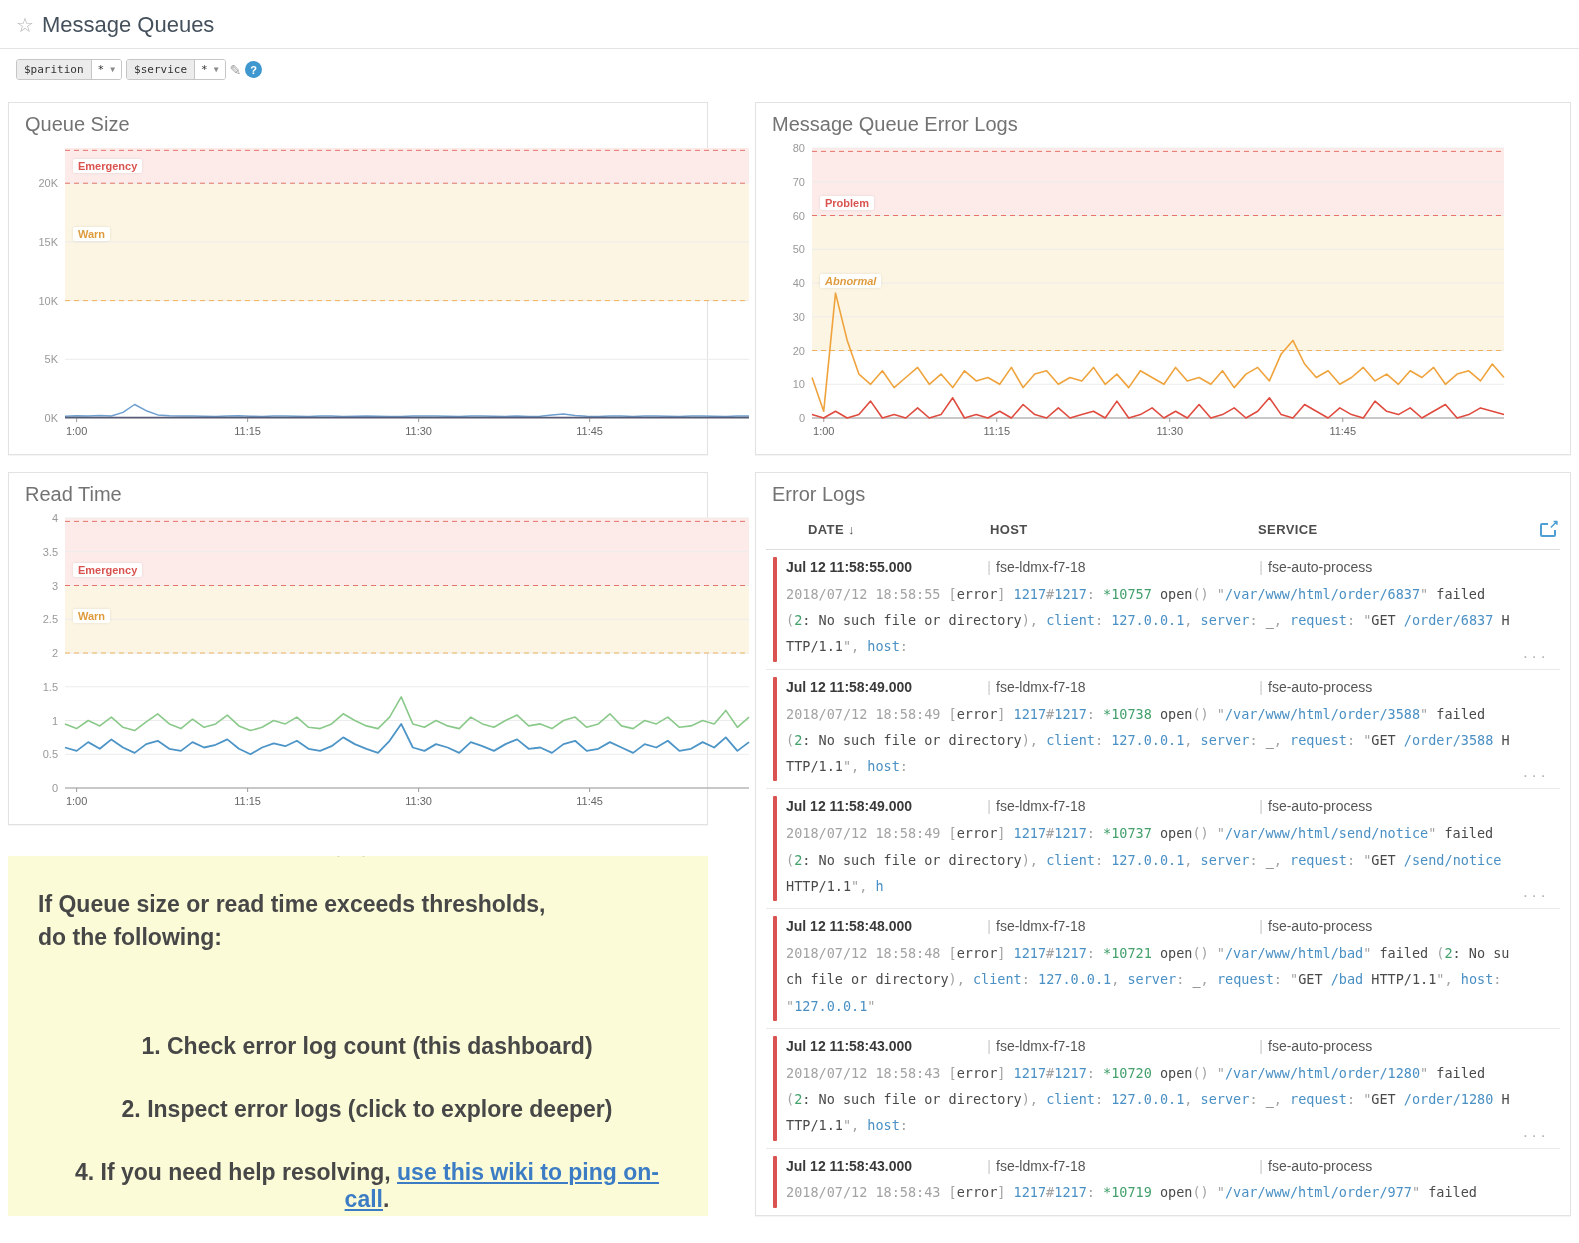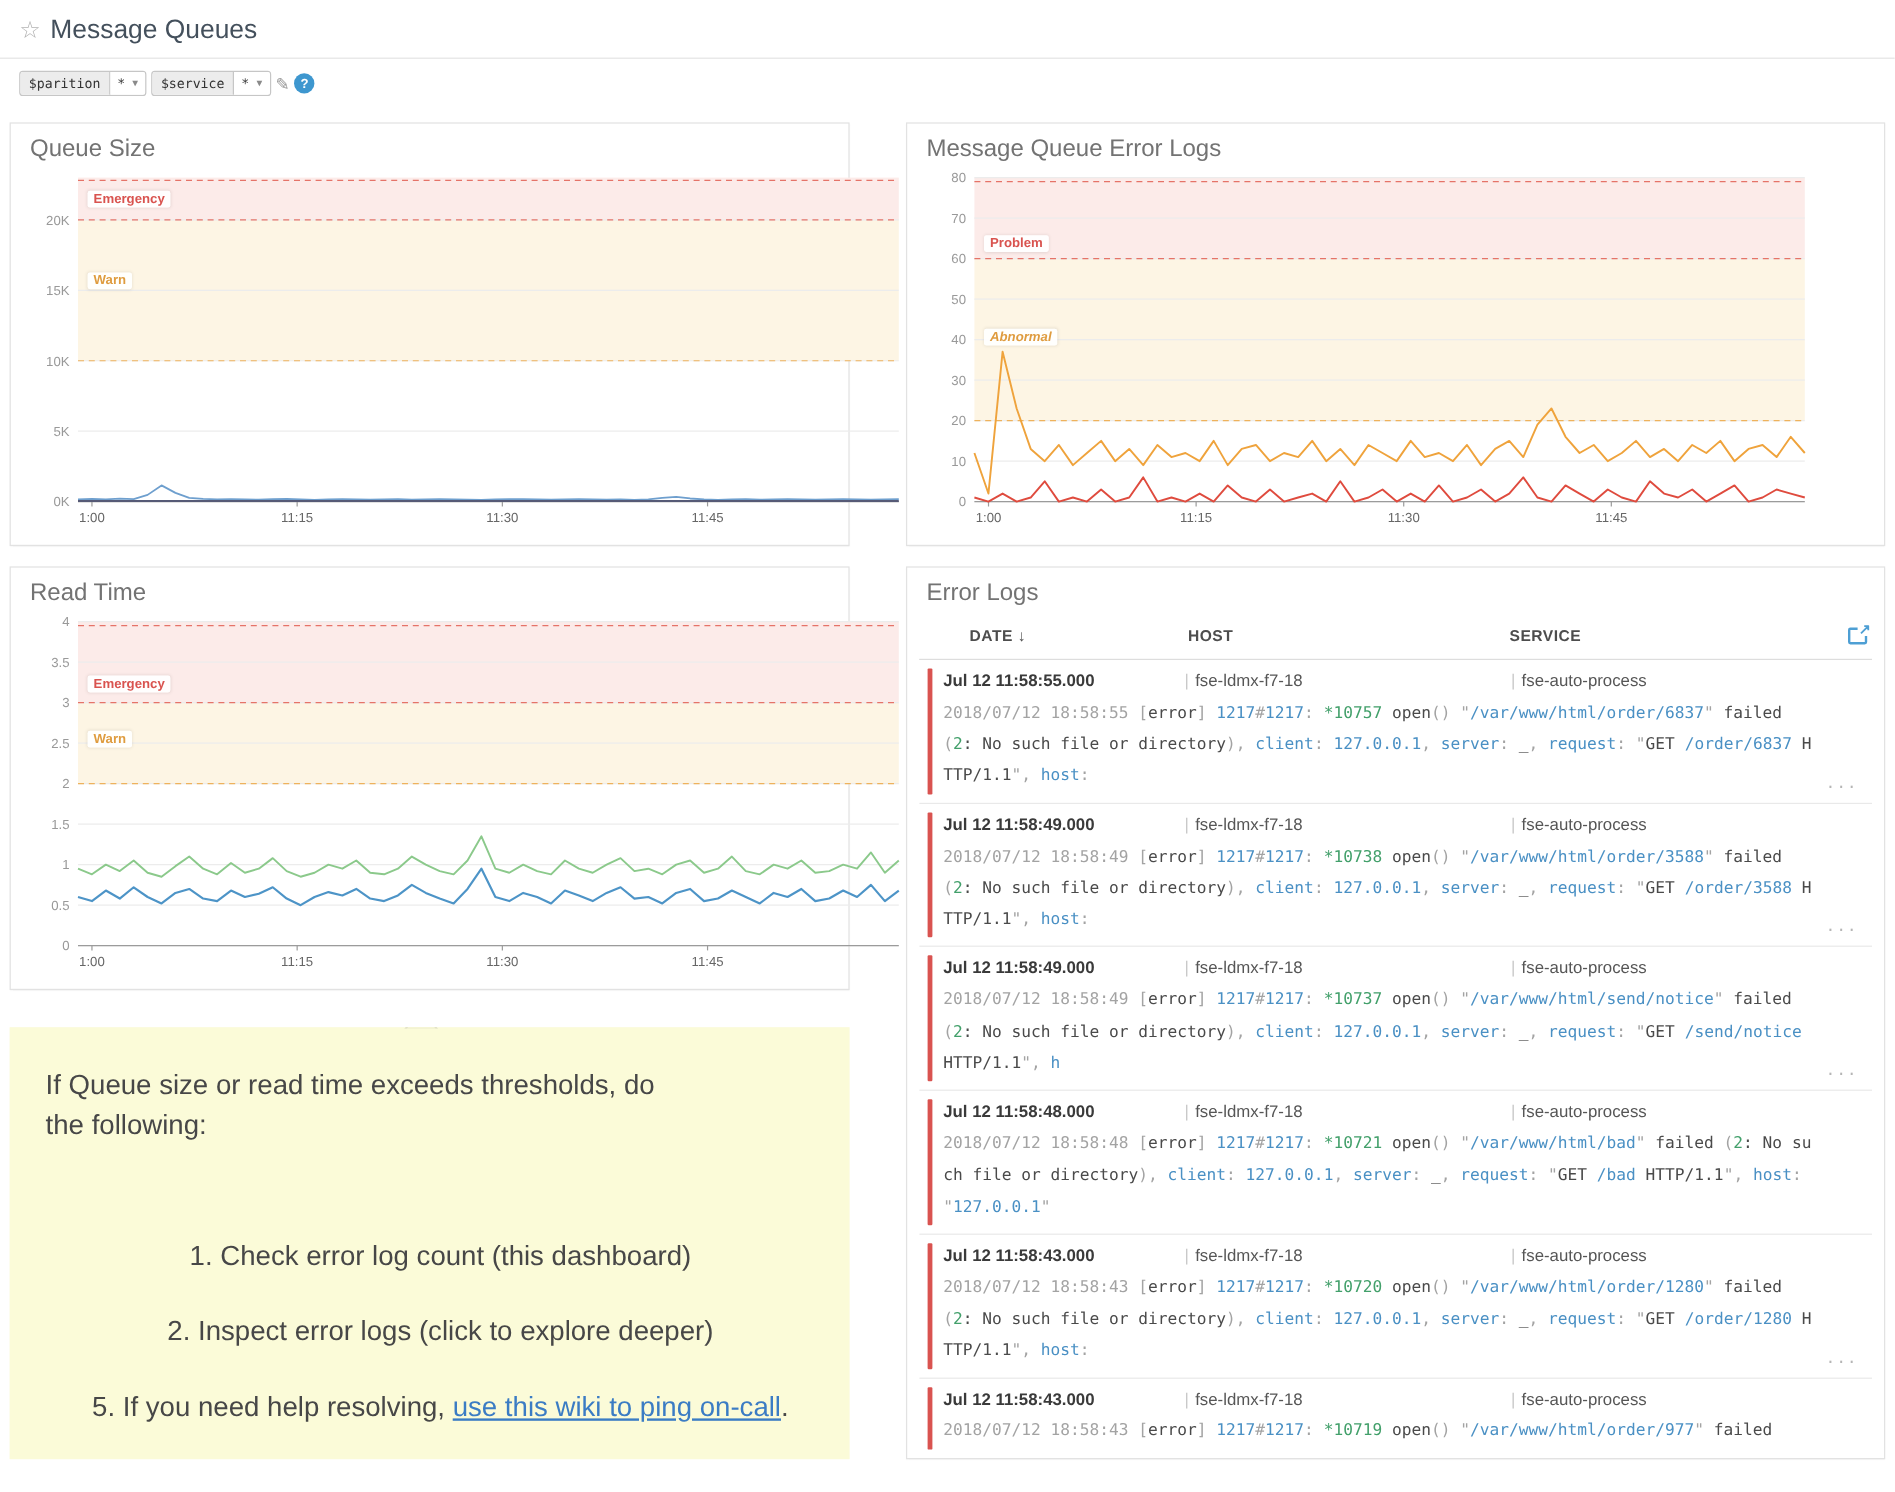--- a/index.html
+++ b/index.html
@@ -22,21 +22,21 @@
   
   .grid { display:flex; gap:35px; padding:8px; align-items:stretch; height:1130px; }
   .col-left { width:700px; display:flex; flex-direction:column; flex:none; }
   .col-right { flex:1; display:flex; flex-direction:column; min-width:0;margin-left:12px; }
   .panel { background:#fff; border:1px solid #e2e2e2; box-shadow:0 1px 1px rgba(0,0,0,.04); padding:8px 10px 6px 10px; }
   .panel h2 { margin:2px 0 4px 6px; font-size:20px; font-weight:400; color:#737373; }
   .chart-panel { height:353px; margin-bottom:17px; flex:none; }
   .chart { position:relative; width:100%; height:300px; }
   .chip { position:absolute; background:rgba(255,255,255,.93); font-size:11px; font-weight:bold; padding:1px 5px; border-radius:2px; box-shadow:0 0 3px rgba(0,0,0,.10); white-space:nowrap; }
   
-  .note { position:relative; margin-top:14px; flex:1; background:#fbfbd8; padding:26px 30px; overflow:hidden; }
+  .note { position:relative; margin-top:14px; flex:1; background:#fbfbd8; padding:26px 30px; overflow:hidden;font-weight:bold; }
   .note-pointer { position:absolute; top:-13px; left:47%; width:28px; height:14px; }
   .note-pointer .tri-b { position:absolute; left:0; top:0; width:0; height:0; border-left:14px solid transparent; border-right:14px solid transparent; border-bottom:14px solid #dadac0; }
   .note-pointer .tri-f { position:absolute; left:2px; top:2px; width:0; height:0; border-left:12px solid transparent; border-right:12px solid transparent; border-bottom:12px solid #fbfbd8; }
   .note-intro { margin:6px 0 0 0; font-size:23px; line-height:1.45; color:#474747; padding-right:110px; }
   .note-list { margin:78px 0 0 0; padding:0 0 0 18px; list-style:none;text-align:center; }
   .note-list li { font-size:23px; color:#474747; margin-bottom:36px; }
   .note-link { color:#3b7cc4; text-decoration:underline; cursor:pointer; }
   
   .logs-panel { flex:1; overflow:hidden; display:flex; flex-direction:column; }
   .log-head { display:grid; grid-template-columns:182px 268px 1fr 28px; align-items:center; padding:12px 4px 12px 42px; border-bottom:1px solid #ddd; }
@@ -159,21 +159,21 @@
 
     <section class="note">
       <div class="note-pointer">
         <div class="tri-b"></div>
           <div class="tri-f"></div>
       </div>
       <p class="note-intro">If Queue size or read time exceeds thresholds, do the following:</p>
       <ol class="note-list">
         <li>1. Check error log count (this dashboard)</li>
         <li>2. Inspect error logs (click to explore deeper)</li>
-        <li><span>5. If you need help resolving, </span><a class="note-link">use this wiki to ping on-call</a><span>.</span></li>
+        <li><span>4. If you need help resolving, </span><a class="note-link">use this wiki to ping on-call</a><span>.</span></li>
       </ol>
     </section>
 
   </div>
   <div class="col-right">
 
     <section class="panel chart-panel">
       <h2>Message Queue Error Logs</h2>
       <div class="chart"><svg width="746" height="300" font-family="Liberation Sans, sans-serif" font-size="11">
             <rect x="46" y="8" width="692" height="67.5" fill="#fcebe9"></rect>

